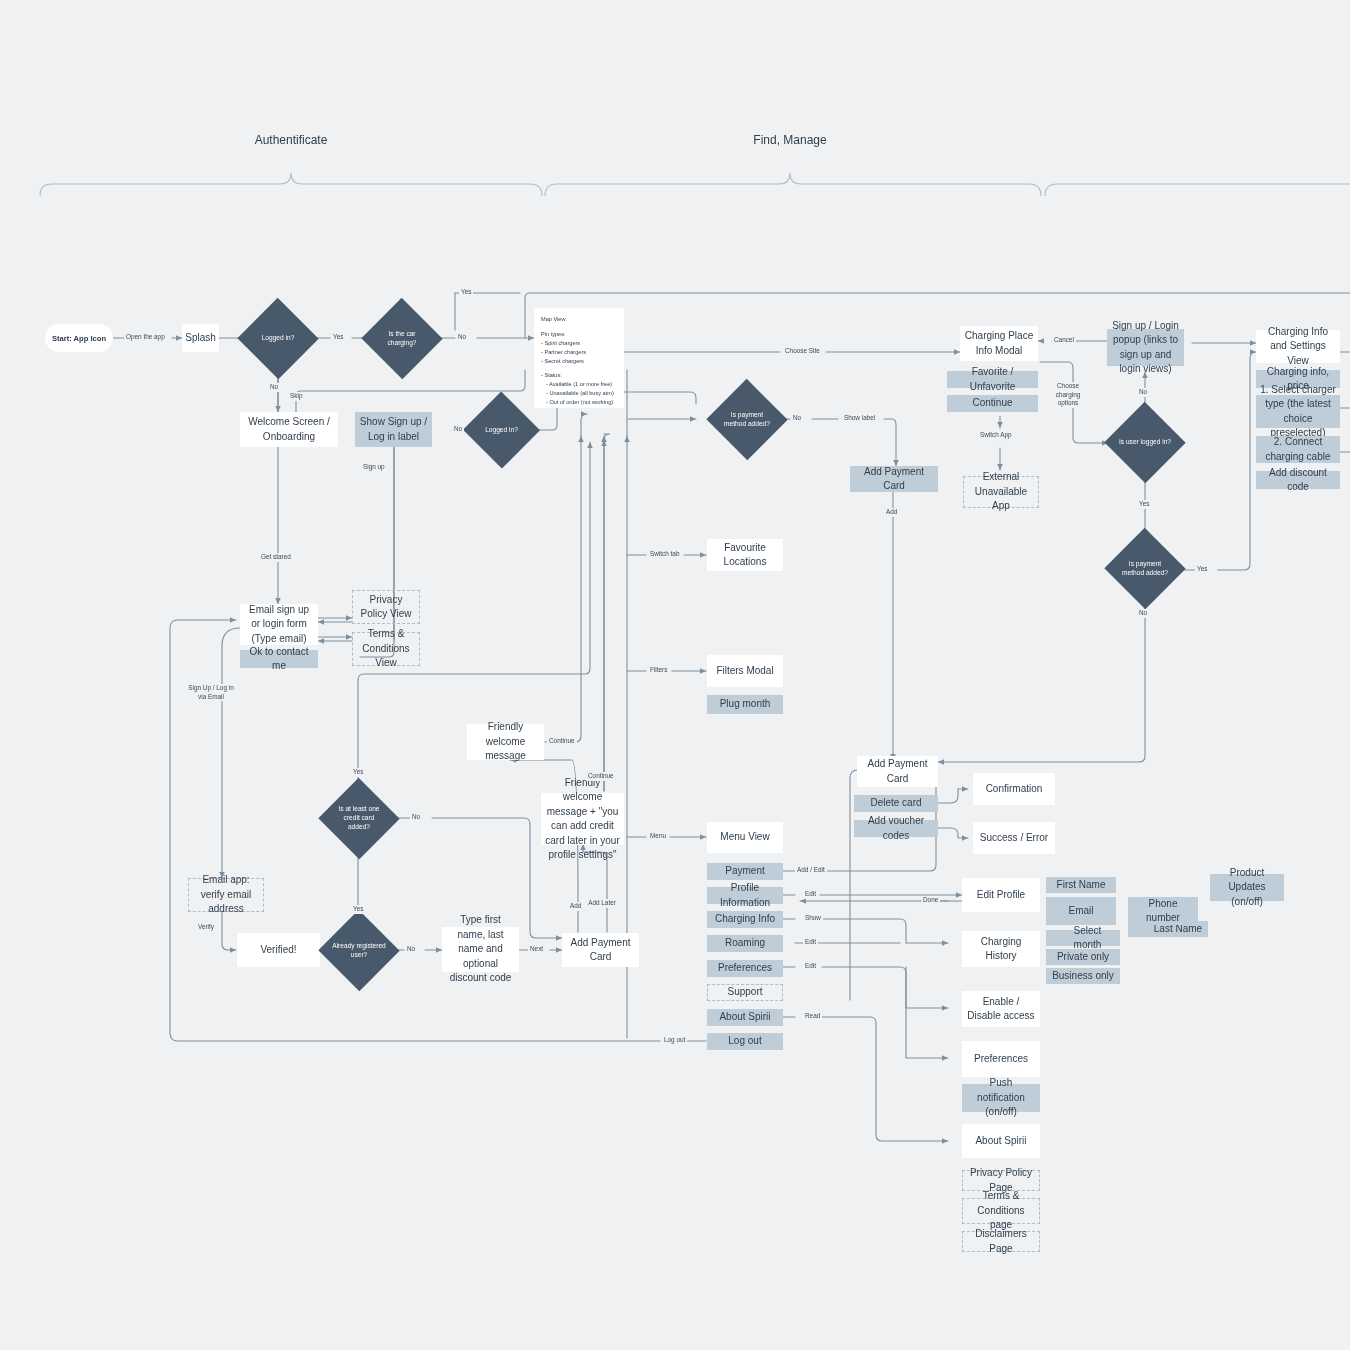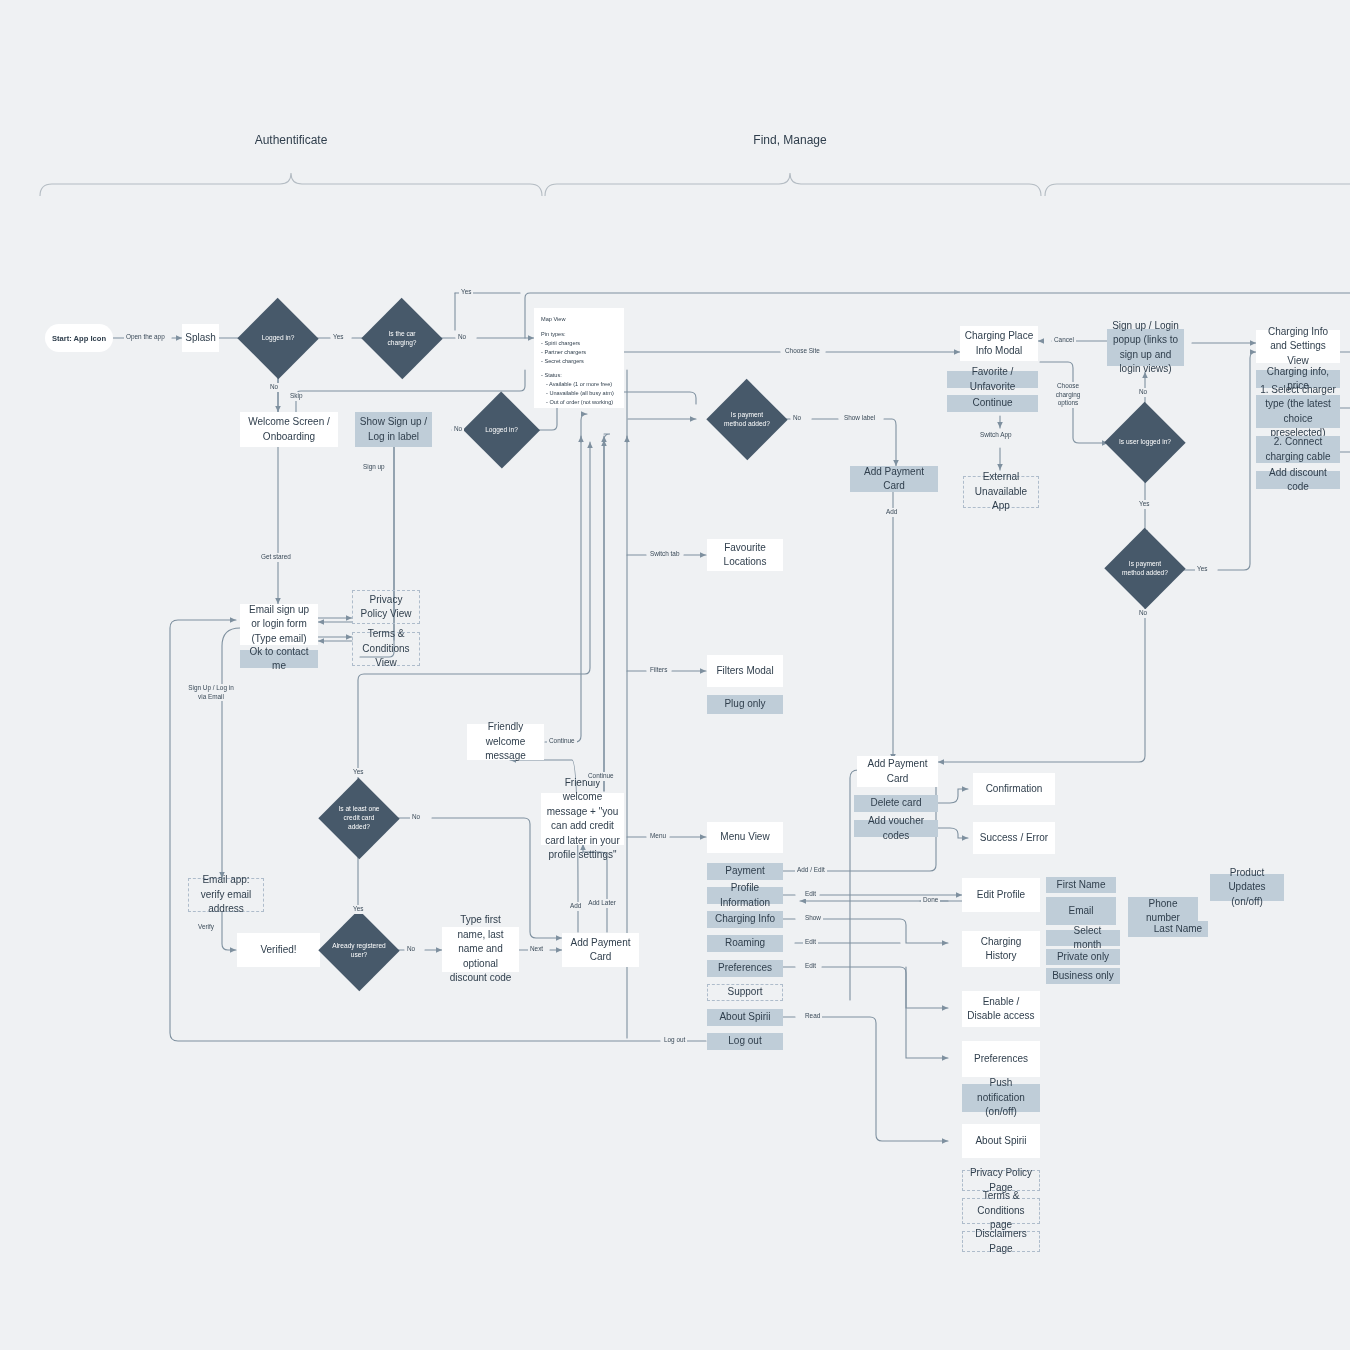--- a/index.html
+++ b/index.html
@@ -305,21 +305,21 @@
 
   <div class="diamond" style="left:718px;top:391px;width:58px;height:57px;">
     <span class="dshape"></span>
     <span class="dtext">Is payment method added?</span>
   </div>
 
   <div class="node blue" style="left:850px;top:466px;width:88px;height:26px;">Add Payment Card</div>
 
   <div class="node white" style="left:707px;top:539px;width:76px;height:32px;">Favourite Locations</div>
   <div class="node white" style="left:707px;top:655px;width:76px;height:32px;">Filters Modal</div>
-  <div class="node blue" style="left:707px;top:695px;width:76px;height:19px;">Plug only</div>
+  <div class="node blue" style="left:707px;top:695px;width:76px;height:19px;">Plug month</div>
 
   <div class="node white" style="left:707px;top:822px;width:76px;height:31px;">Menu View</div>
 
   <div class="node blue" style="left:707px;top:863px;width:76px;height:17px;">Payment</div>
   <div class="node blue" style="left:707px;top:887px;width:76px;height:17px;">Profile Information</div>
   <div class="node blue" style="left:707px;top:911px;width:76px;height:17px;">Charging Info</div>
   <div class="node blue" style="left:707px;top:935px;width:76px;height:17px;">Roaming</div>
   <div class="node blue" style="left:707px;top:960px;width:76px;height:17px;">Preferences</div>
   <div class="node dashed" style="left:707px;top:984px;width:76px;height:17px;">Support</div>
   <div class="node blue" style="left:707px;top:1009px;width:76px;height:17px;">About Spirii</div>

